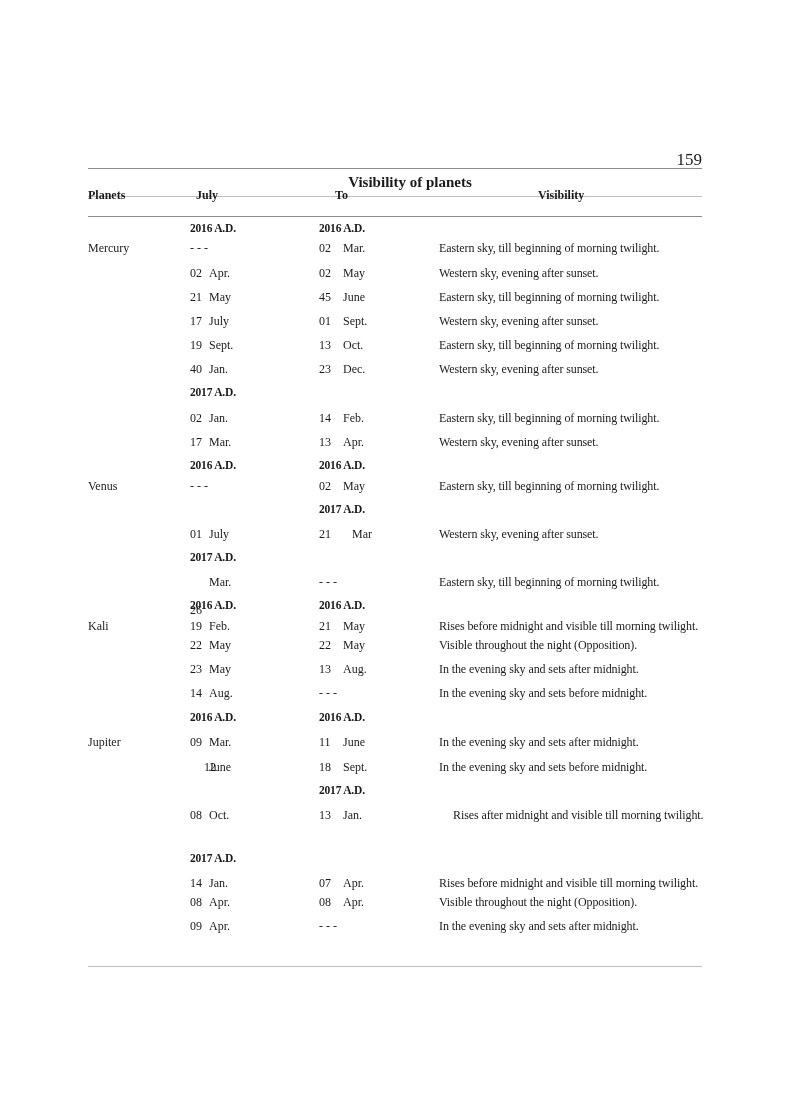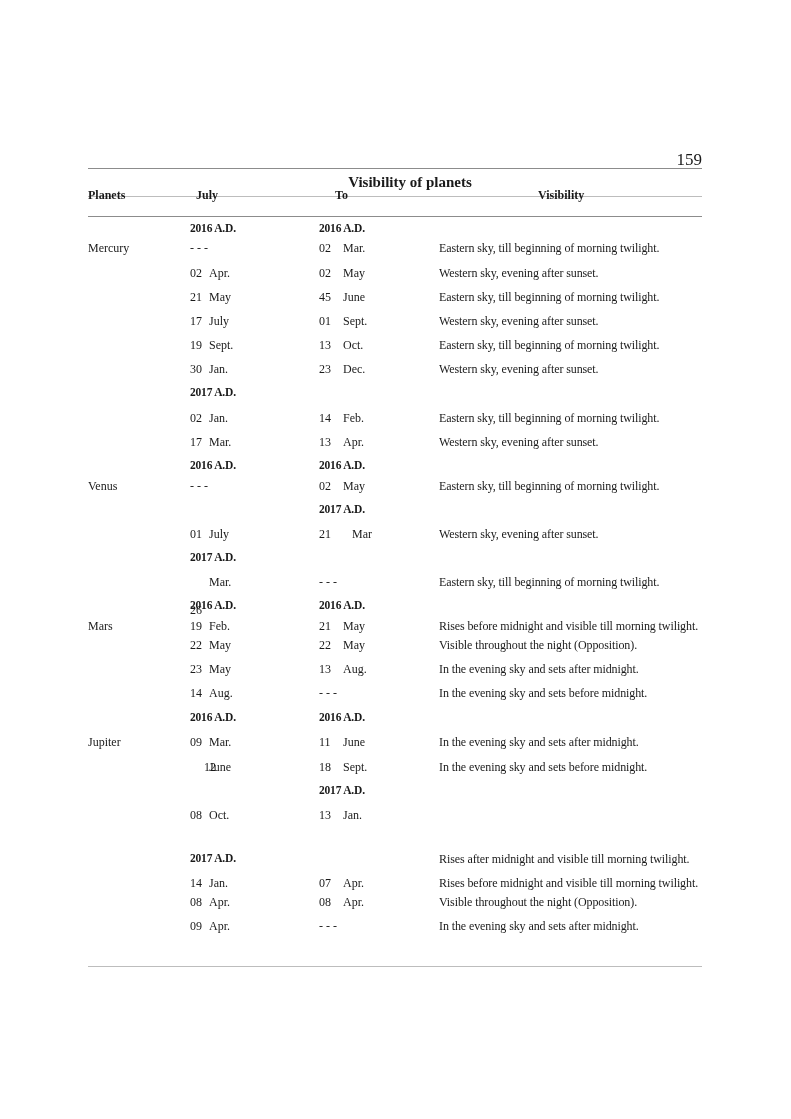--- a/index.html
+++ b/index.html
@@ -64,21 +64,21 @@
       <div class="cell date" style="left: 190px; top: 314px;">17</div>
       <div class="cell date" style="left: 209px; top: 314px;">July</div>
       <div class="cell date" style="left: 319px; top: 314px;">01</div>
       <div class="cell date" style="left: 343px; top: 314px;">Sept.</div>
       <div class="cell vis" style="left: 439px; top: 314px;">Western sky, evening after sunset.</div>
       <div class="cell date" style="left: 190px; top: 338px;">19</div>
       <div class="cell date" style="left: 209px; top: 338px;">Sept.</div>
       <div class="cell date" style="left: 319px; top: 338px;">13</div>
       <div class="cell date" style="left: 343px; top: 338px;">Oct.</div>
       <div class="cell vis" style="left: 439px; top: 338px;">Eastern sky, till beginning of morning twilight.</div>
-      <div class="cell date" style="left: 190px; top: 362px;">30</div>
+      <div class="cell date" style="left: 190px; top: 362px;">40</div>
       <div class="cell date" style="left: 209px; top: 362px;">Jan.</div>
       <div class="cell date" style="left: 319px; top: 362px;">23</div>
       <div class="cell date" style="left: 343px; top: 362px;">Dec.</div>
       <div class="cell vis" style="left: 439px; top: 362px;">Western sky, evening after sunset.</div>
       <div class="cell yr" style="left: 190px; top: 386px;">2017 A.D.</div>
       <div class="cell date" style="left: 190px; top: 411px;">02</div>
       <div class="cell date" style="left: 209px; top: 411px;">Jan.</div>
       <div class="cell date" style="left: 319px; top: 411px;">14</div>
       <div class="cell date" style="left: 343px; top: 411px;">Feb.</div>
       <div class="cell vis" style="left: 439px; top: 411px;">Eastern sky, till beginning of morning twilight.</div>
@@ -100,21 +100,21 @@
       <div class="cell date" style="left: 319px; top: 527px;">21</div>
       <div class="cell date" style="left: 352px; top: 527px;">Mar</div>
       <div class="cell vis" style="left: 439px; top: 527px;">Western sky, evening after sunset.</div>
       <div class="cell yr" style="left: 190px; top: 551px;">2017 A.D.</div>
       <div class="cell date" style="left: 190px; top: 575px; margin-top: 28px;">26</div>
       <div class="cell date" style="left: 209px; top: 575px;">Mar.</div>
       <div class="cell date" style="left: 319px; top: 575px;">- - -</div>
       <div class="cell vis" style="left: 439px; top: 575px;">Eastern sky, till beginning of morning twilight.</div>
       <div class="cell yr" style="left: 190px; top: 599px;">2016 A.D.</div>
       <div class="cell yr" style="left: 319px; top: 599px;">2016 A.D.</div>
-      <div class="cell planet" style="left: 88px; top: 619px;">Mars</div>
+      <div class="cell planet" style="left: 88px; top: 619px;">Kali</div>
       <div class="cell date" style="left: 190px; top: 619px;">19</div>
       <div class="cell date" style="left: 209px; top: 619px;">Feb.</div>
       <div class="cell date" style="left: 319px; top: 619px;">21</div>
       <div class="cell date" style="left: 343px; top: 619px;">May</div>
       <div class="cell vis" style="left: 439px; top: 619px;">Rises before midnight and visible till morning twilight.</div>
       <div class="cell date" style="left: 190px; top: 638px;">22</div>
       <div class="cell date" style="left: 209px; top: 638px;">May</div>
       <div class="cell date" style="left: 319px; top: 638px;">22</div>
       <div class="cell date" style="left: 343px; top: 638px;">May</div>
       <div class="cell vis" style="left: 439px; top: 638px;">Visible throughout the night (Opposition).</div>
@@ -138,21 +138,21 @@
       <div class="cell date" style="left: 204px; top: 760px;">12</div>
       <div class="cell date" style="left: 209px; top: 760px;">June</div>
       <div class="cell date" style="left: 319px; top: 760px;">18</div>
       <div class="cell date" style="left: 343px; top: 760px;">Sept.</div>
       <div class="cell vis" style="left: 439px; top: 760px;">In the evening sky and  sets before midnight.</div>
       <div class="cell yr" style="left: 319px; top: 784px;">2017 A.D.</div>
       <div class="cell date" style="left: 190px; top: 808px;">08</div>
       <div class="cell date" style="left: 209px; top: 808px;">Oct.</div>
       <div class="cell date" style="left: 319px; top: 808px;">13</div>
       <div class="cell date" style="left: 343px; top: 808px;">Jan.</div>
-      <div class="cell vis" style="left: 439px; top: 808px; margin-top: 44px;">Rises after midnight and visible till morning twilight.</div>
+      <div class="cell vis" style="left: 453px; top: 808px;">Rises after midnight and visible till morning twilight.</div>
       <div class="cell yr" style="left: 190px; top: 852px;">2017 A.D.</div>
       <div class="cell date" style="left: 190px; top: 876px;">14</div>
       <div class="cell date" style="left: 209px; top: 876px;">Jan.</div>
       <div class="cell date" style="left: 319px; top: 876px;">07</div>
       <div class="cell date" style="left: 343px; top: 876px;">Apr.</div>
       <div class="cell vis" style="left: 439px; top: 876px;">Rises before midnight and visible till morning twilight.</div>
       <div class="cell date" style="left: 190px; top: 895px;">08</div>
       <div class="cell date" style="left: 209px; top: 895px;">Apr.</div>
       <div class="cell date" style="left: 319px; top: 895px;">08</div>
       <div class="cell date" style="left: 343px; top: 895px;">Apr.</div>

